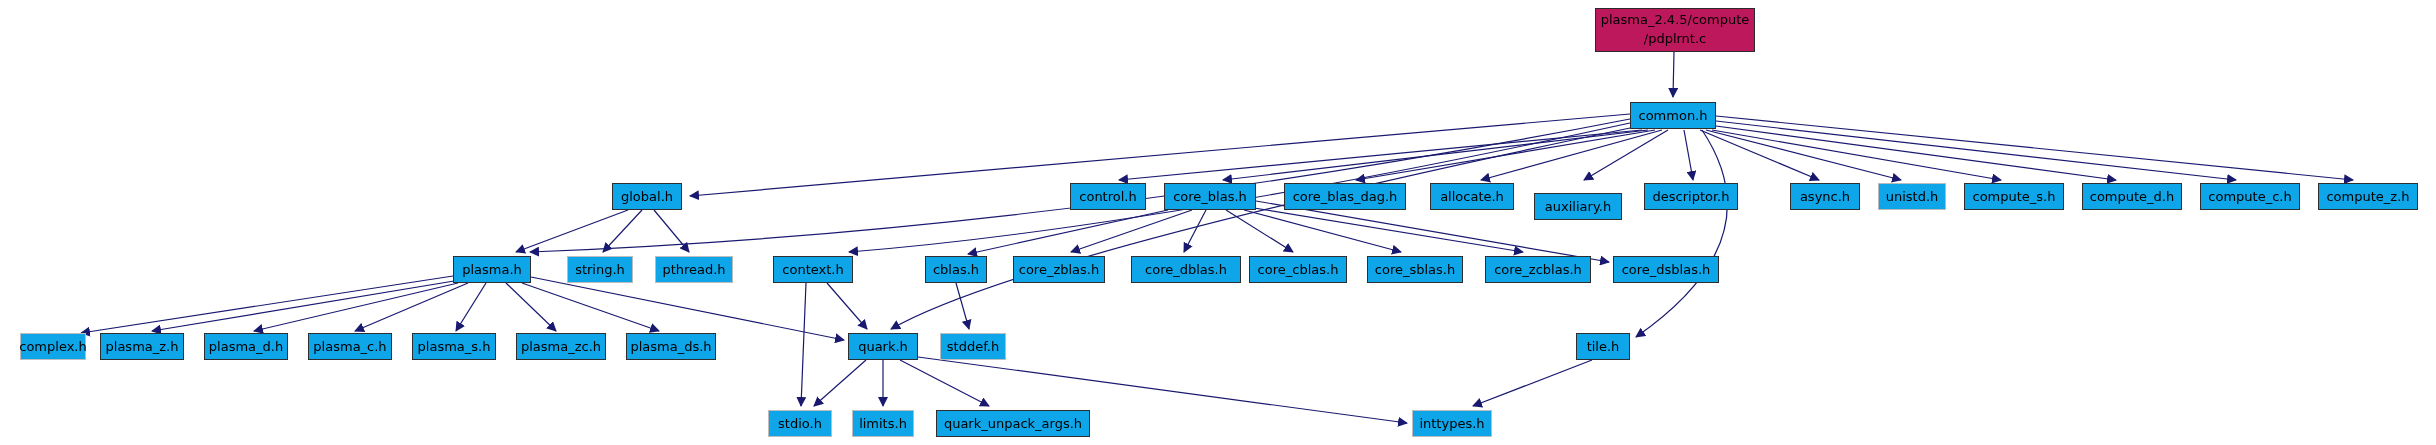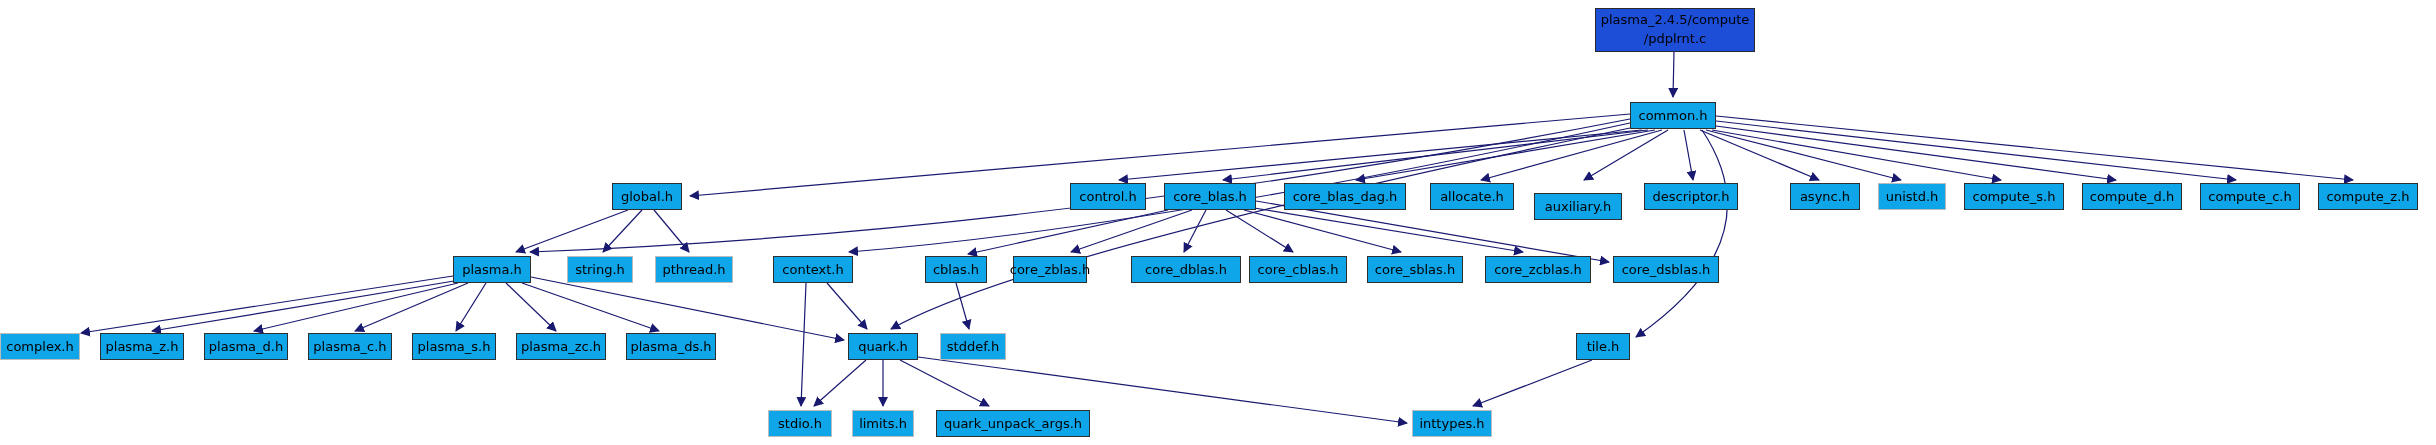--- a/index.html
+++ b/index.html
@@ -3,21 +3,21 @@
 <meta charset="utf-8">
 <style>
   html,body{margin:0;padding:0;background:#ffffff;}
   .graph{position:relative;width:2436px;height:445px;background:#fff;overflow:hidden;
          font-family:"DejaVu Sans", sans-serif;}
   .edges{position:absolute;left:0;top:0;width:2436px;height:445px;}
   .node{position:absolute;height:27px;background:#0ea5e9;border:1px solid #2e2e2e;
         box-sizing:border-box;display:flex;align-items:center;justify-content:center;
         font-size:13px;color:#000;white-space:nowrap;z-index:2;}
   .node.system{border-color:#bcbcbc;}
-  .node.title-box{background:#1d4ed8;border-color:#2a2a2a;height:44px;flex-direction:column;
+  .node.title-box{background:#be185d;border-color:#2a2a2a;height:44px;flex-direction:column;
         line-height:1.45;}
   .node span{display:block;pointer-events:none;}
 </style>
 </head>
 <body>
 
 <div class="graph">
 
   <svg class="edges" viewBox="0 0 2436 445" xmlns="http://www.w3.org/2000/svg">
     <defs>
@@ -139,40 +139,40 @@
     </div>
   <div class="node system" style="left:655px;top:256px;width:78px">
       <span>pthread.h</span>
     </div>
   <div class="node" style="left:773px;top:256px;width:80px">
       <span>context.h</span>
     </div>
   <div class="node" style="left:925px;top:256px;width:62px">
       <span>cblas.h</span>
     </div>
-  <div class="node" style="left:1013px;top:256px;width:74px">
+  <div class="node" style="left:1013px;top:256px;width:92px">
       <span>core_zblas.h</span>
     </div>
   <div class="node" style="left:1131px;top:256px;width:110px">
       <span>core_dblas.h</span>
     </div>
   <div class="node" style="left:1249px;top:256px;width:98px">
       <span>core_cblas.h</span>
     </div>
   <div class="node" style="left:1367px;top:256px;width:96px">
       <span>core_sblas.h</span>
     </div>
   <div class="node" style="left:1485px;top:256px;width:106px">
       <span>core_zcblas.h</span>
     </div>
   <div class="node" style="left:1613px;top:256px;width:106px">
       <span>core_dsblas.h</span>
     </div>
 
-  <div class="node system" style="left:0;top:333px;width:80px">
+  <div class="node system" style="left:20px;top:333px;width:66px">
       <span>complex.h</span>
     </div>
   <div class="node" style="left:100px;top:333px;width:84px">
       <span>plasma_z.h</span>
     </div>
   <div class="node" style="left:204px;top:333px;width:84px">
       <span>plasma_d.h</span>
     </div>
   <div class="node" style="left:308px;top:333px;width:84px">
       <span>plasma_c.h</span>

